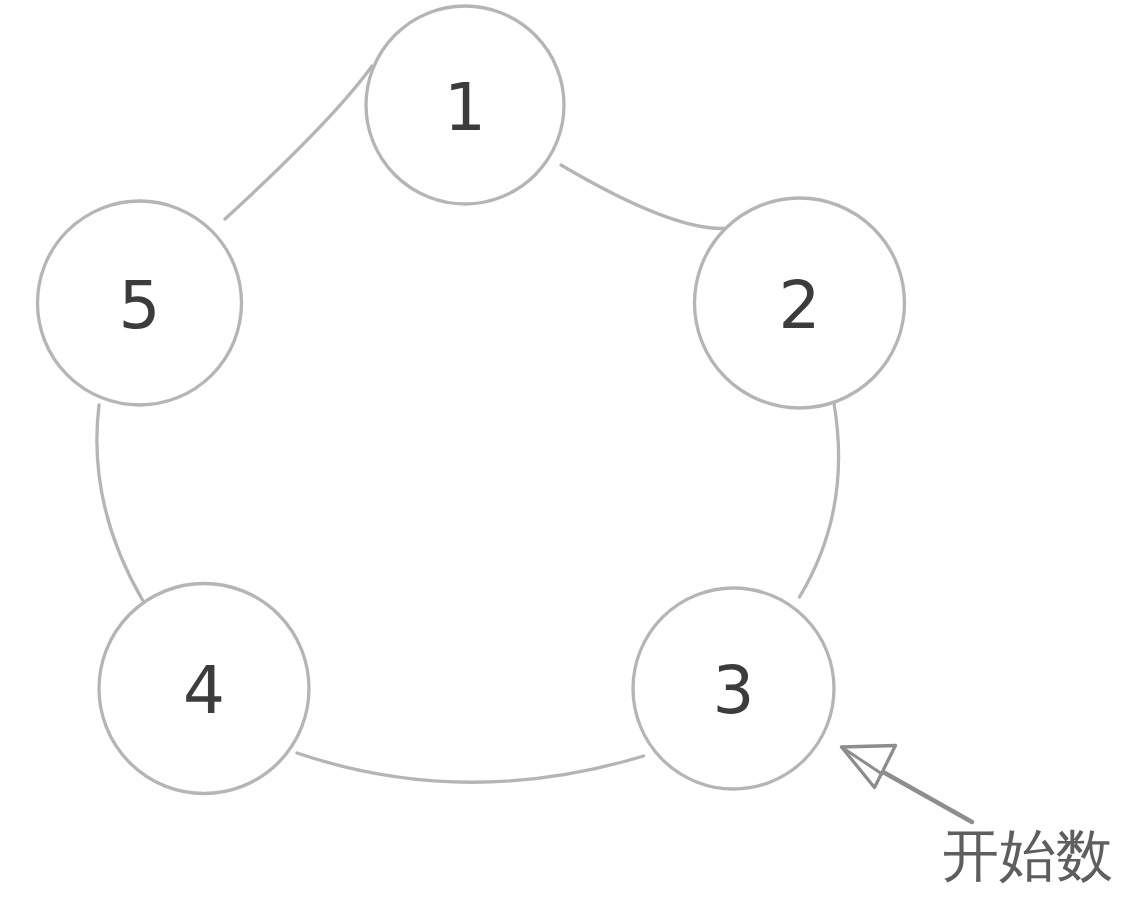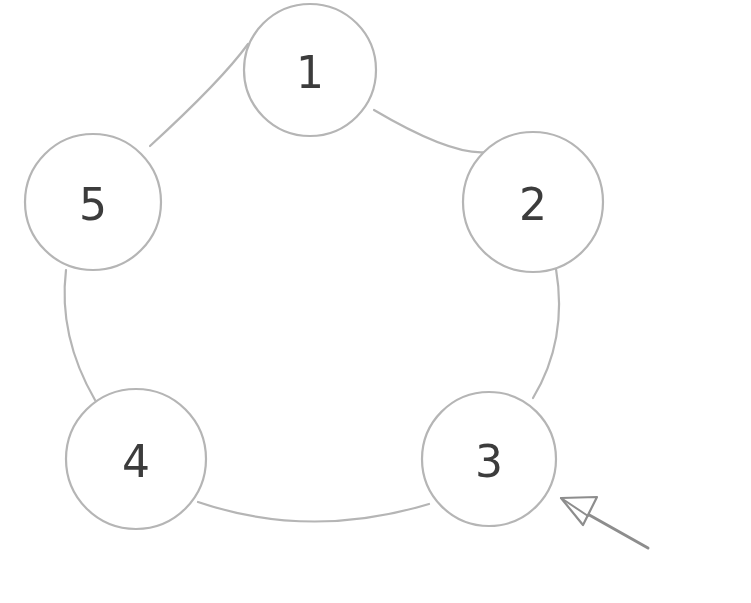--- a/index.html
+++ b/index.html
@@ -120,14 +120,15 @@
     </g>
 
     <g>
       <line class="pointer-shaft" x1="648" y1="548" x2="584" y2="512"></line>
       <polygon class="pointer-head" points="561,498 597,497 583,525"></polygon>
       <line class="pointer-head-line" x1="561" y1="498" x2="588" y2="516"></line>
     </g>
 
   </svg>
 
+  <div class="annotation-text" style="left:628px; top:551px;">开始数</div>
 
 </div>
 
 </body></html>

